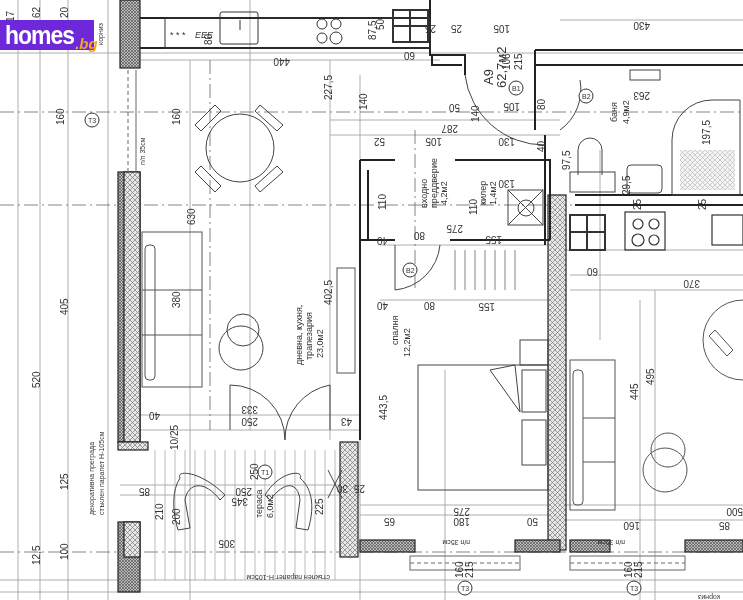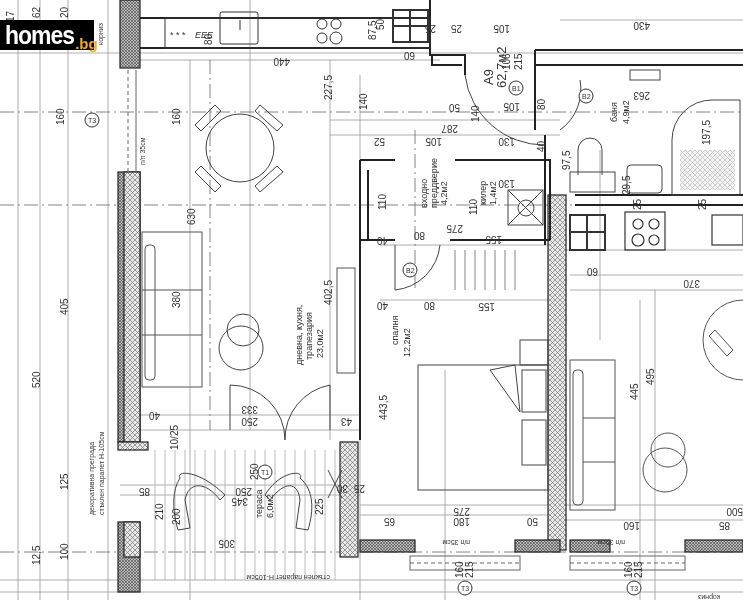--- a/index.html
+++ b/index.html
@@ -1,20 +1,20 @@
 <!DOCTYPE html>
 <html><head>
 <meta charset="utf-8">
 <style>
   html, body { margin:0; padding:0; background:#fff; }
   body { width:743px; height:600px; overflow:hidden; position:relative; font-family:"Liberation Sans", sans-serif; }
   #plan { position:absolute; left:0; top:0; width:743px; height:600px; }
-  .logo { position:absolute; left:0; top:20px; width:94px; height:30px; background:#000000; display:flex; align-items:center; padding-left:5px; box-sizing:border-box; }
+  .logo { position:absolute; left:0; top:20px; width:94px; height:30px; background:#6d28d9; display:flex; align-items:center; padding-left:5px; box-sizing:border-box; }
   .logo .main { color:#fff; font-weight:bold; font-size:23px; letter-spacing:-1px; font-family:"Liberation Sans", sans-serif; line-height:1; transform:scaleY(1.15); }
-  .logo .tld { color:#f5a623; font-weight:bold; font-size:15px; margin-left:1px; margin-top:16px; font-family:"Liberation Sans", sans-serif; }
+  .logo .tld { color:#f5a623; font-weight:bold; font-size:15px; margin-left:1px; margin-top:16px; font-family:"Liberation Sans", sans-serif;font-style:italic; }
   svg text { font-family:"Liberation Sans", sans-serif; fill:#333; }
   .dim { font-size:10px; }
   .lbl { font-size:9px; }
   .sm { font-size:7px; }
 </style>
 </head>
 <body>
 
 <svg id="plan" viewBox="0 0 743 600" xmlns="http://www.w3.org/2000/svg">
   <defs>

